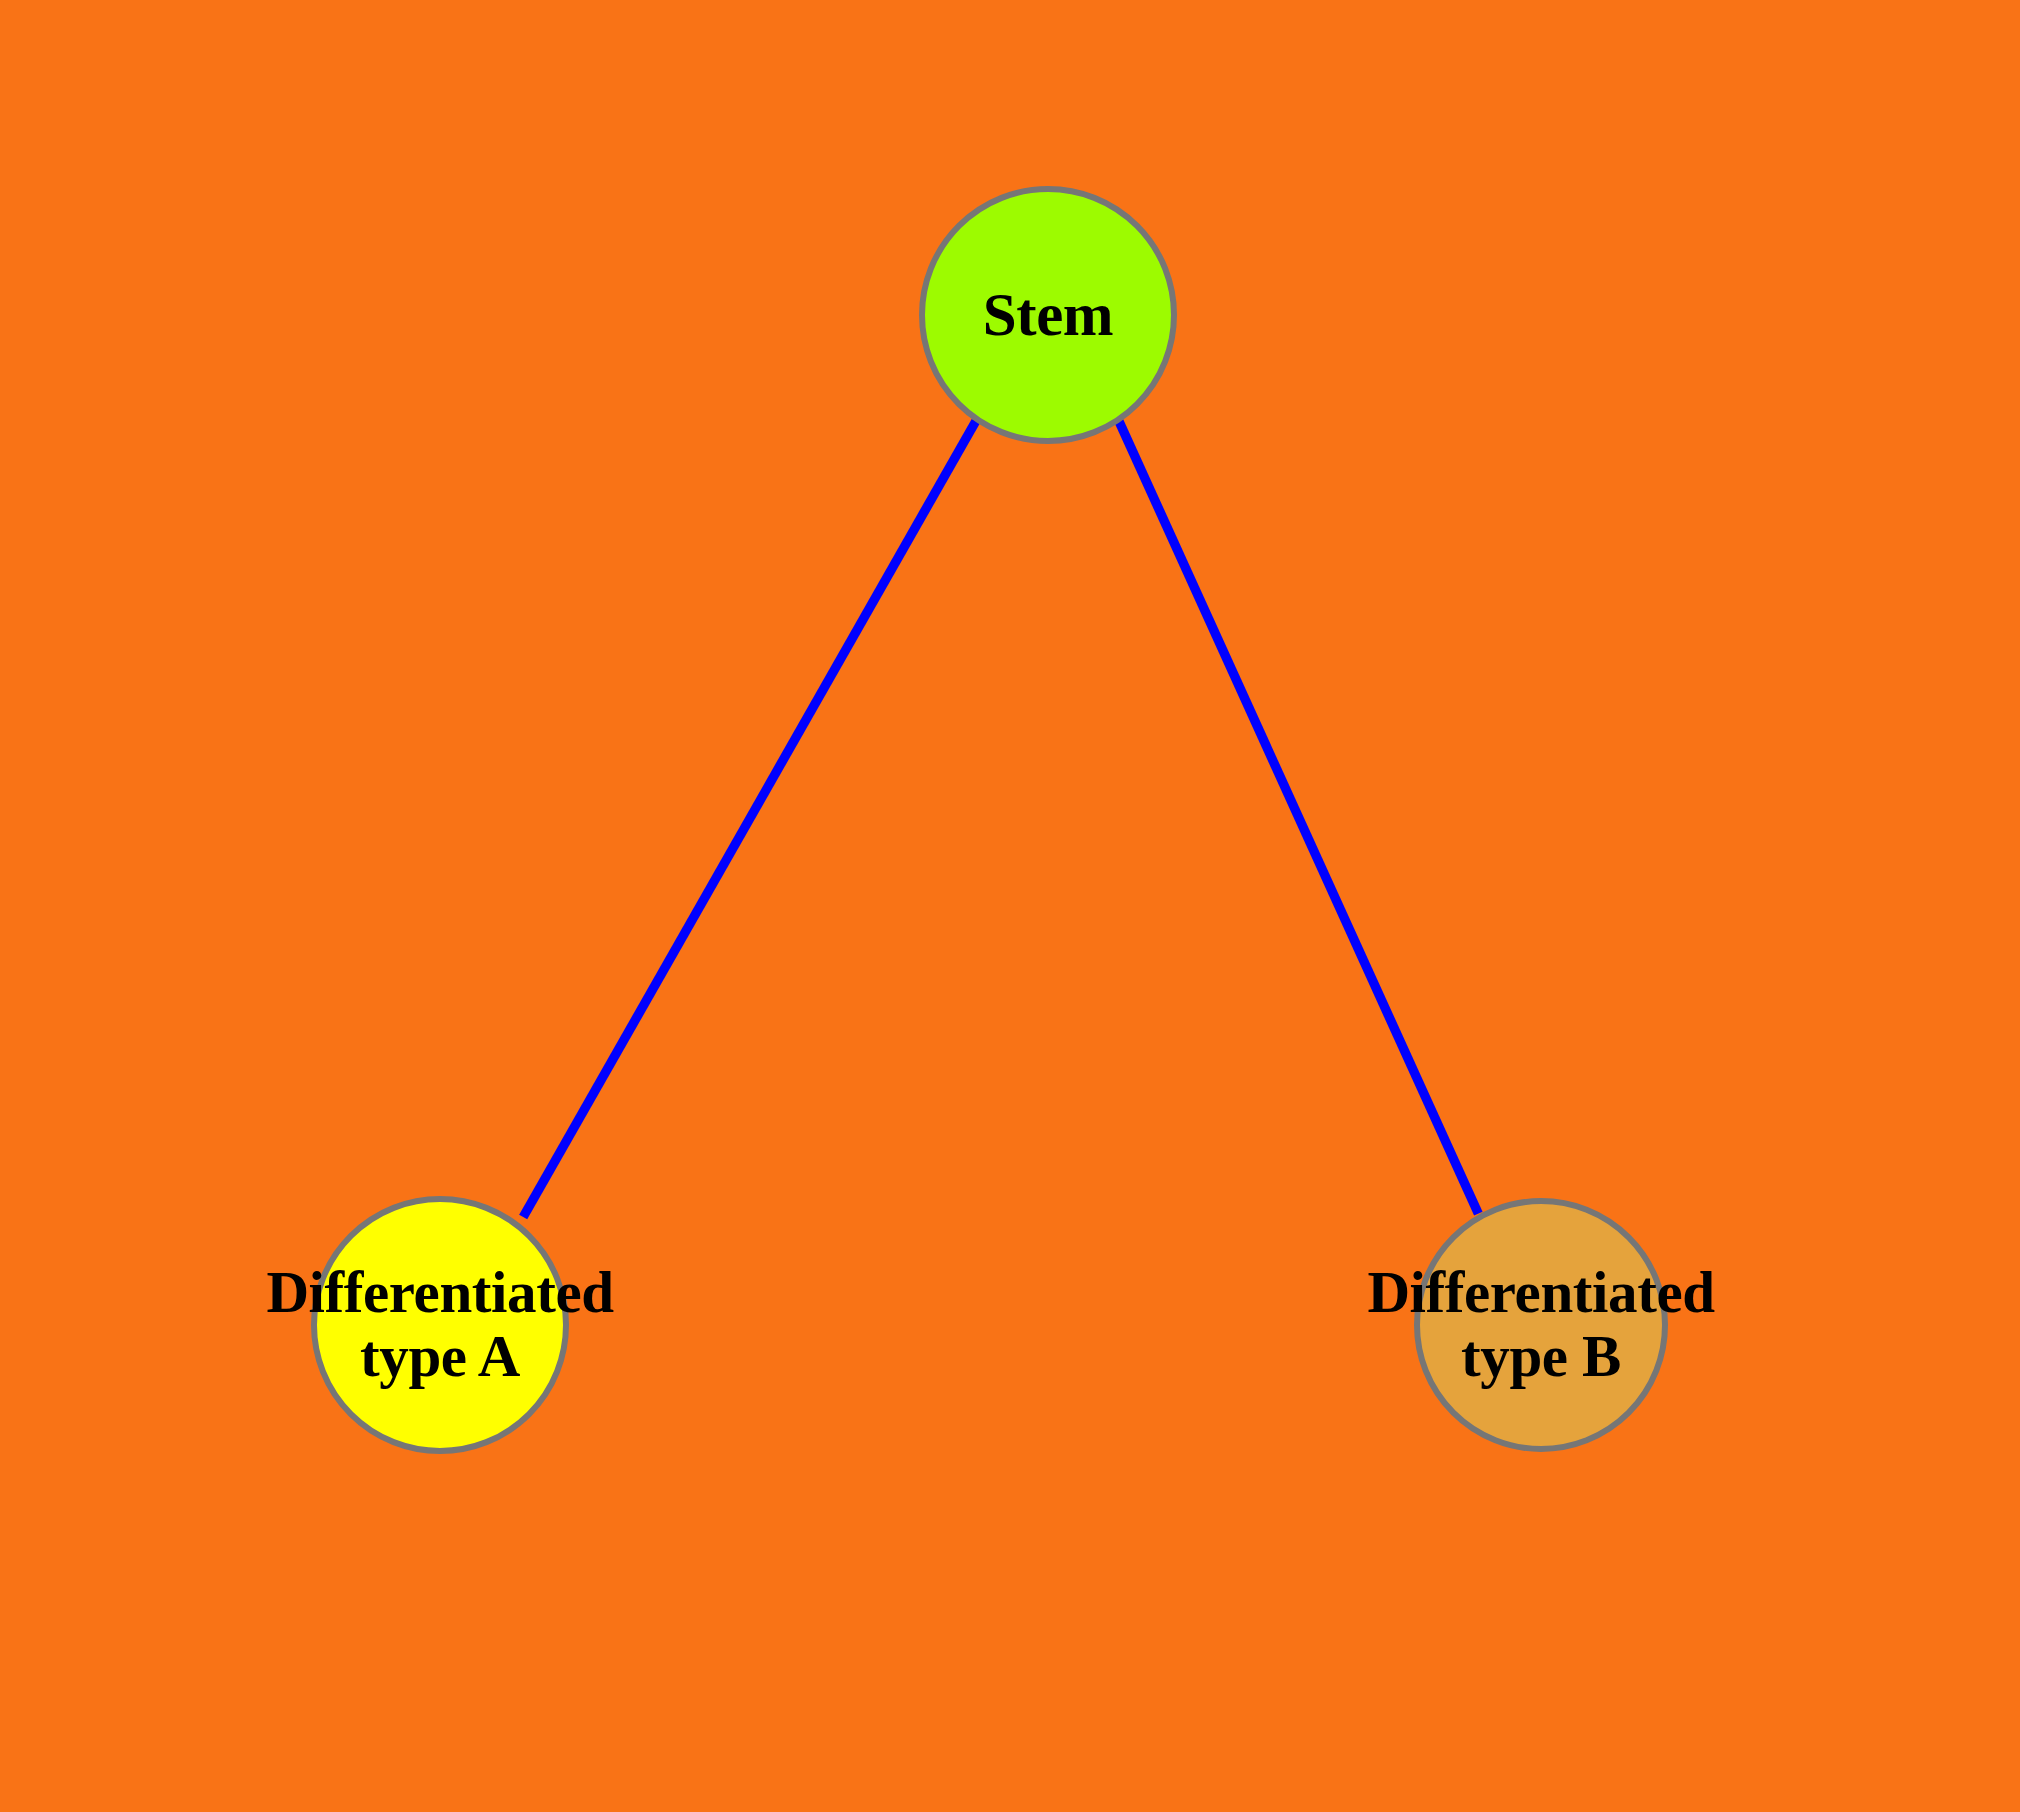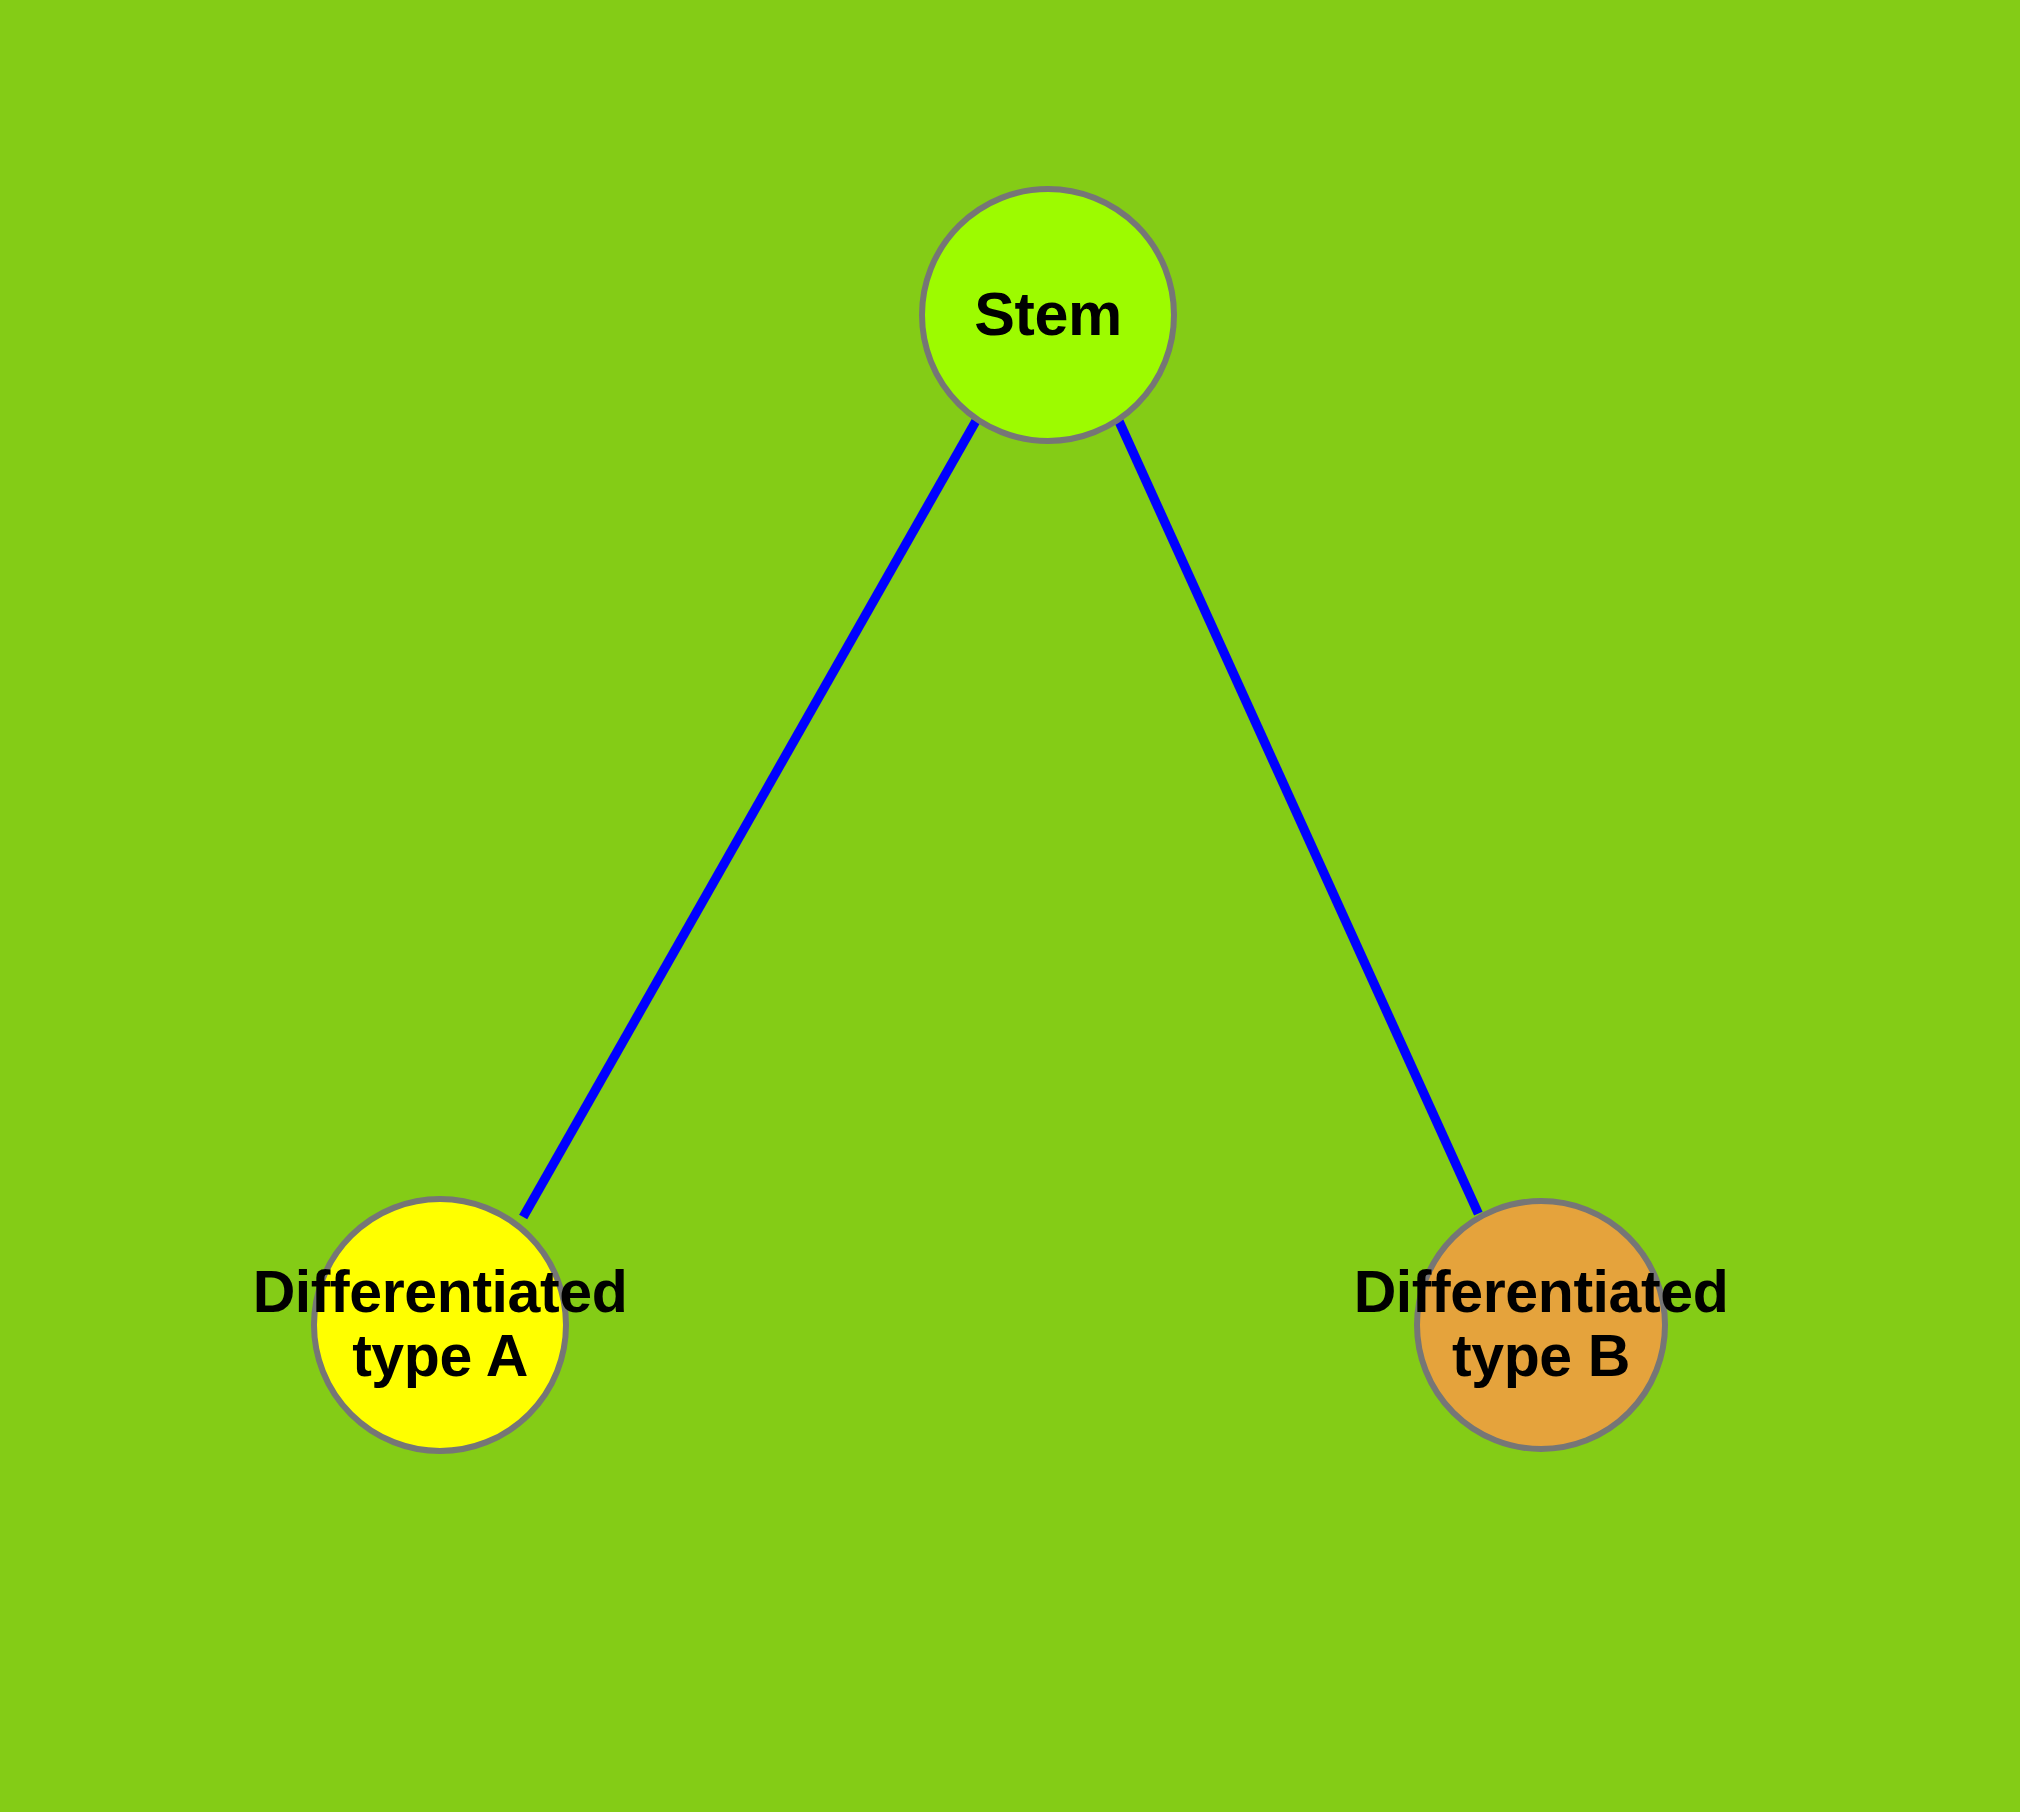--- a/index.html
+++ b/index.html
@@ -38,21 +38,21 @@
     color: #000000;
     line-height: 1.08;
     white-space: pre;
     pointer-events: none;
     letter-spacing: -0.4px;
   }
 </style>
 </head>
 <body>
 
-<div id="canvas" style="background: #84cc16;">
+<div id="canvas" style="background: #f97316; font-family: Liberation Serif, serif;">
 
   <svg id="edge-layer" viewBox="0 0 2384 2138" xmlns="http://www.w3.org/2000/svg">
     <line x1="1151" y1="497" x2="617" y2="1436" stroke="#0000ff" stroke-width="11" stroke-linecap="butt"></line>
     <line x1="1320" y1="497" x2="1744" y2="1432" stroke="#0000ff" stroke-width="11" stroke-linecap="butt"></line>
   </svg>
 
   <div class="node" style="left: 919px; top: 186px; width: 258px; height: 258px; background: rgb(157, 251, 0); border-color: rgb(118, 118, 118);"></div>
   <div class="node" style="left: 311px; top: 1196px; width: 258px; height: 258px; background: rgb(255, 255, 0); border-color: rgb(118, 118, 118);"></div>
   <div class="node" style="left: 1414px; top: 1198px; width: 254px; height: 254px; background: rgb(229, 163, 60); border-color: rgb(118, 118, 118);"></div>
 

